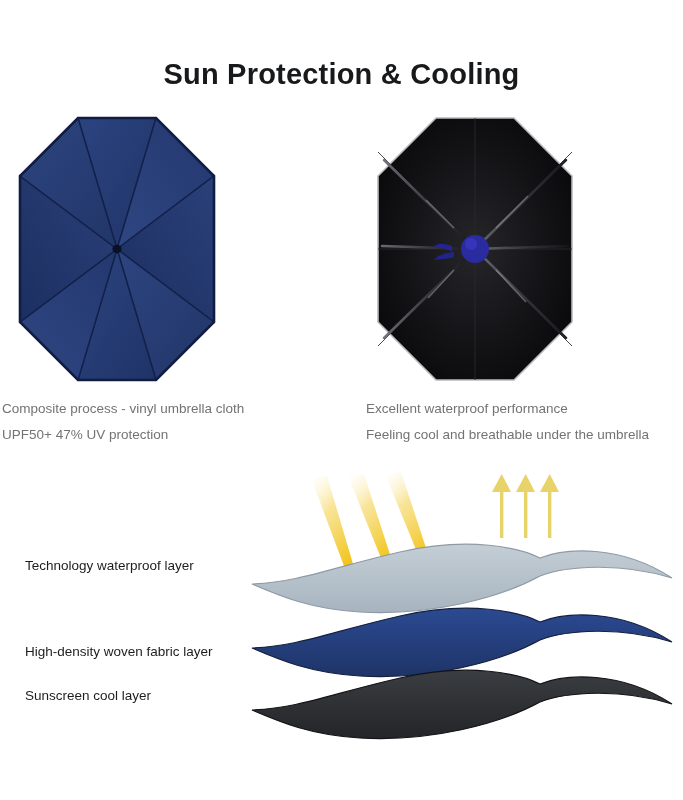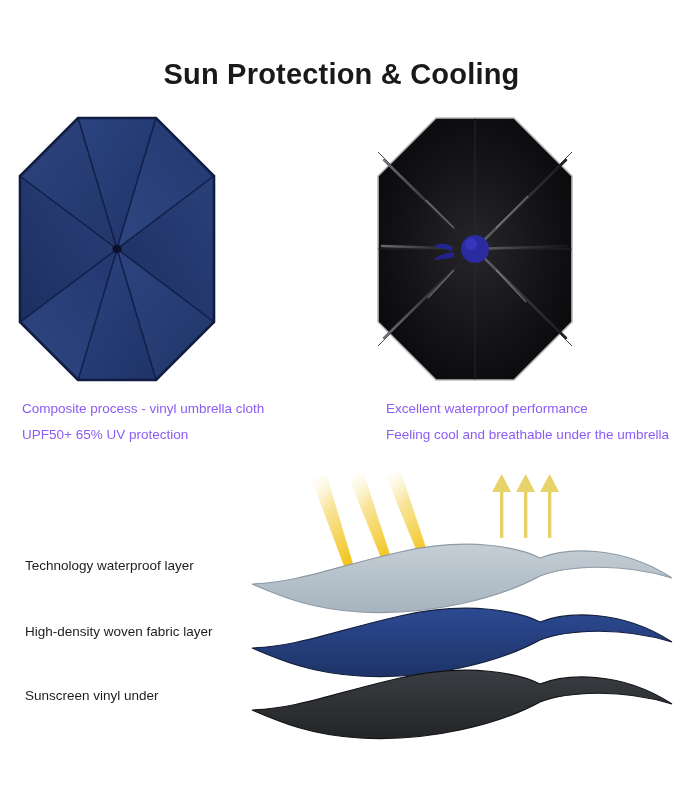--- a/index.html
+++ b/index.html
@@ -22,32 +22,32 @@
     color:#18191b;
   }
 
   
   .umbrella-wrap{position:absolute;}
   #umb-blue{left:18px;top:116px;width:198px;height:266px;}
   #umb-black{left:376px;top:116px;width:198px;height:266px;}
   .umbrella-wrap svg{display:block;width:100%;height:100%;}
 
   
-  .feature-col{position:absolute;font-size:13.5px;line-height:26px;color:#8b5cf6;margin-left:20px;}
+  .feature-col{position:absolute;font-size:13.5px;line-height:26px;color:#737373;}
   #feat-left{left:2px;top:396px;width:360px;}
   #feat-right{left:366px;top:396px;width:317px;}
   .feature-col div{white-space:nowrap;}
 
   
   #layers{position:absolute;left:0;top:470px;width:683px;height:290px;}
   .layer-label{
     position:absolute;font-size:13.5px;color:#1d1d1f;white-space:nowrap;
   }
   #lbl-0{left:25px;top:88px;}
-  #lbl-1{left:25px;top:154px;text-align:right;}
+  #lbl-1{left:25px;top:174px;text-align:right;}
   #lbl-2{left:25px;top:218px;}
   #layers svg{position:absolute;left:0;top:0;width:683px;height:290px;}
 </style>
 </head>
 <body>
 
 <div id="page">
 
   <div class="title">Sun Protection &amp; Cooling</div>
 
@@ -136,21 +136,21 @@
         <path d="M76,130 q-14,-5 -18,1 q16,2 18,5 z" fill="#24249a" opacity=".95"></path>
         <path d="M78,136 q-16,2 -20,8 q18,-2 20,-3 z" fill="#24249a" opacity=".9"></path>
         <circle cx="99" cy="133" r="14" fill="#2b2ba0"></circle>
         <circle cx="95" cy="128" r="6" fill="#3a3ac4" opacity=".75"></circle>
       </g>
     </svg>
   </div>
 
   <div class="feature-col" id="feat-left">
     <div>Composite process - vinyl umbrella cloth</div>
-    <div>UPF50+ 65% UV protection</div>
+    <div>UPF50+ 47% UV protection</div>
   </div>
 
   <div class="feature-col" id="feat-right">
     <div>Excellent waterproof performance</div>
     <div>Feeling cool and breathable under the umbrella</div>
   </div>
 
   <div id="layers">
     <svg viewBox="0 0 683 290" xmlns="http://www.w3.org/2000/svg">
       <defs>
@@ -199,16 +199,16 @@
                C565,142 620,138 672,172 C620,156 566,160 540,170
                C500,192 430,210 360,206 C310,203 280,190 252,178 Z" fill="url(#midsheet)" stroke="#131f3d" stroke-width="1.2"></path>
 
       <path d="M252,240 C300,238 330,224 400,208 C470,192 520,204 540,214
                C565,204 620,200 672,234 C620,218 566,222 540,232
                C500,254 430,272 360,268 C310,265 280,252 252,240 Z" fill="url(#botsheet)" stroke="#121316" stroke-width="1.2"></path>
     </svg>
 
     <div class="layer-label" id="lbl-0">Technology waterproof layer</div>
     <div class="layer-label" id="lbl-1">High-density woven fabric layer</div>
-    <div class="layer-label" id="lbl-2">Sunscreen vinyl under</div>
+    <div class="layer-label" id="lbl-2">Sunscreen cool layer</div>
   </div>
 
 </div>
 
 </body></html>

